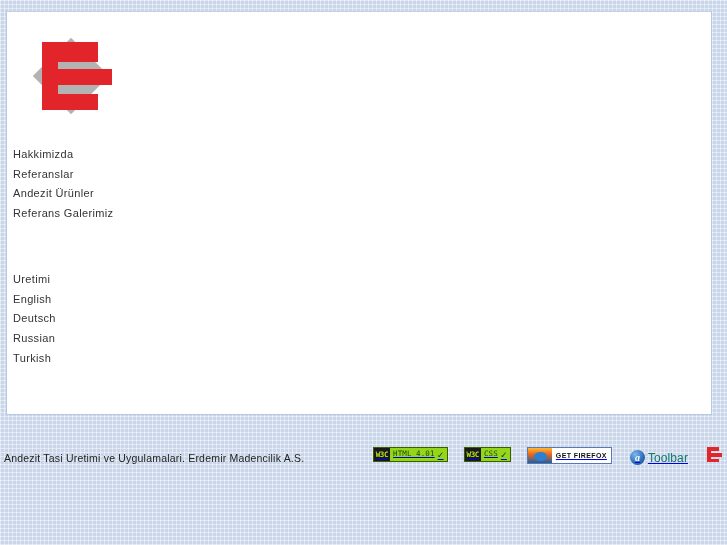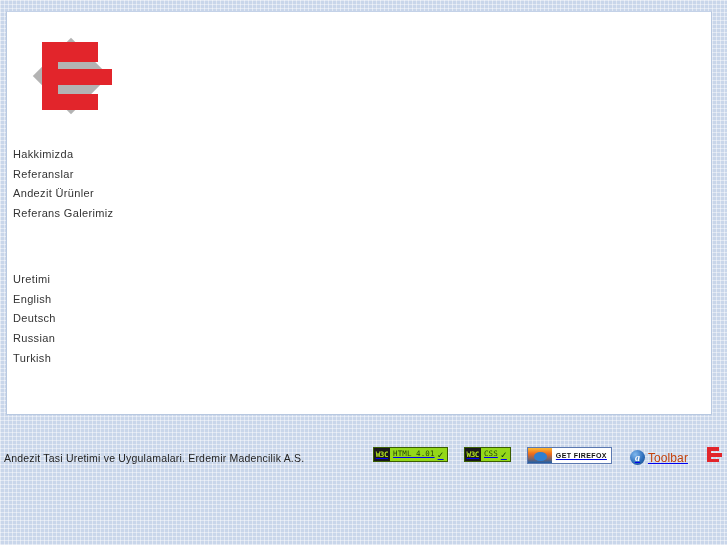--- a/index.html
+++ b/index.html
@@ -205,21 +205,21 @@
     font-weight: bold;
     display: flex;
     align-items: center;
     justify-content: center;
     line-height: 1;
     font-family: "Liberation Serif", serif;
     flex: none;
   }
   #toolbar-badge .tb-text {
     font-size: 12px;
-    color: #c2410c;
+    color: #0f766e;
     letter-spacing: 0.1px;
   }
 
   
   #footer-logo {
     position: relative;
     width: 13px;
     height: 15px;
     margin-left: 3px;
     flex: none;

